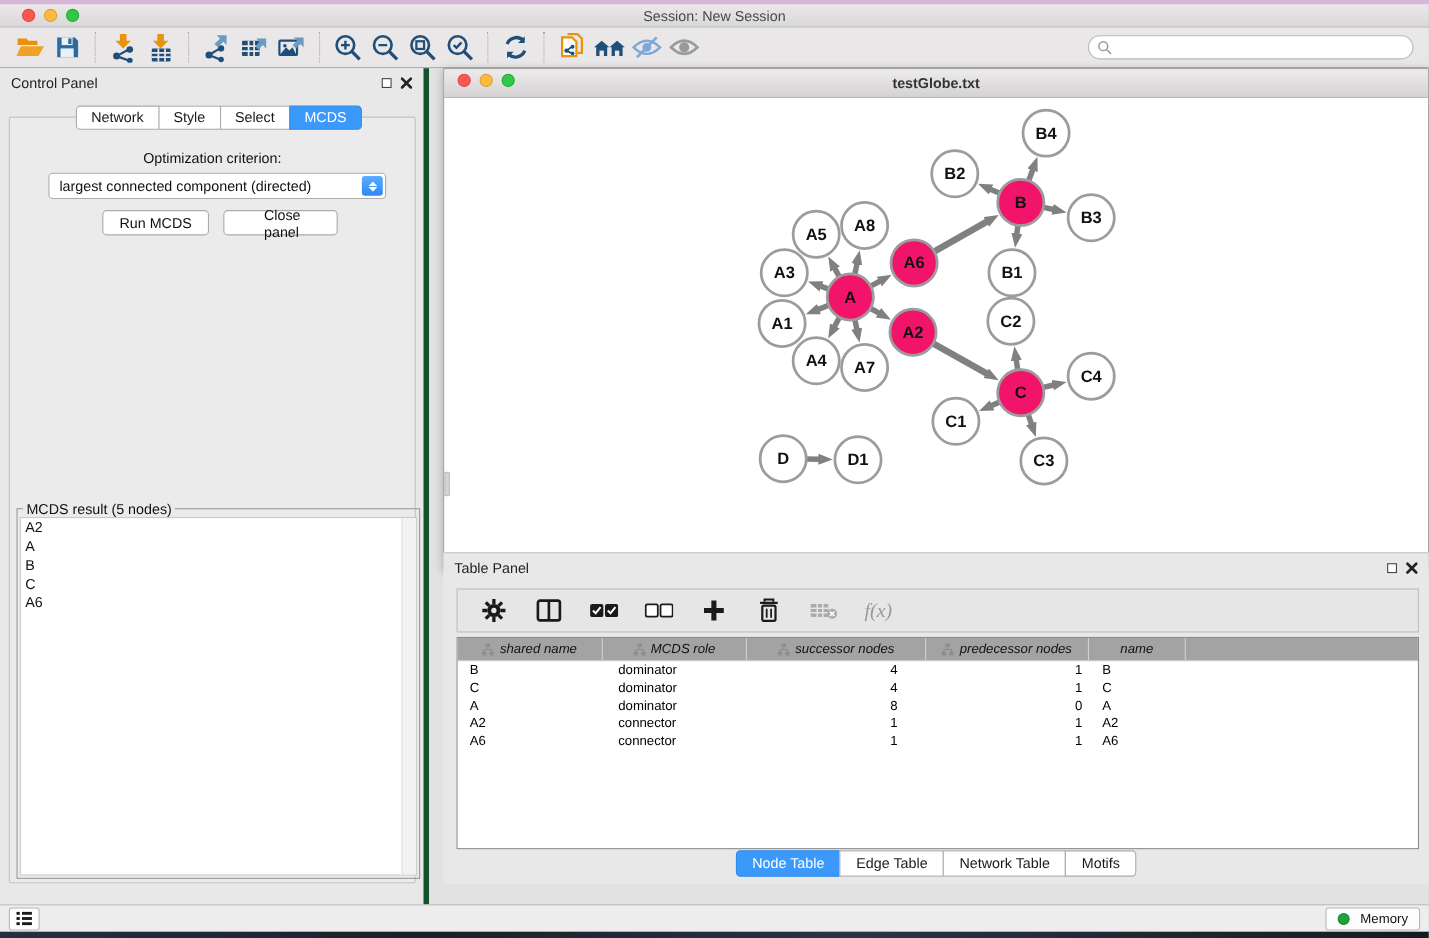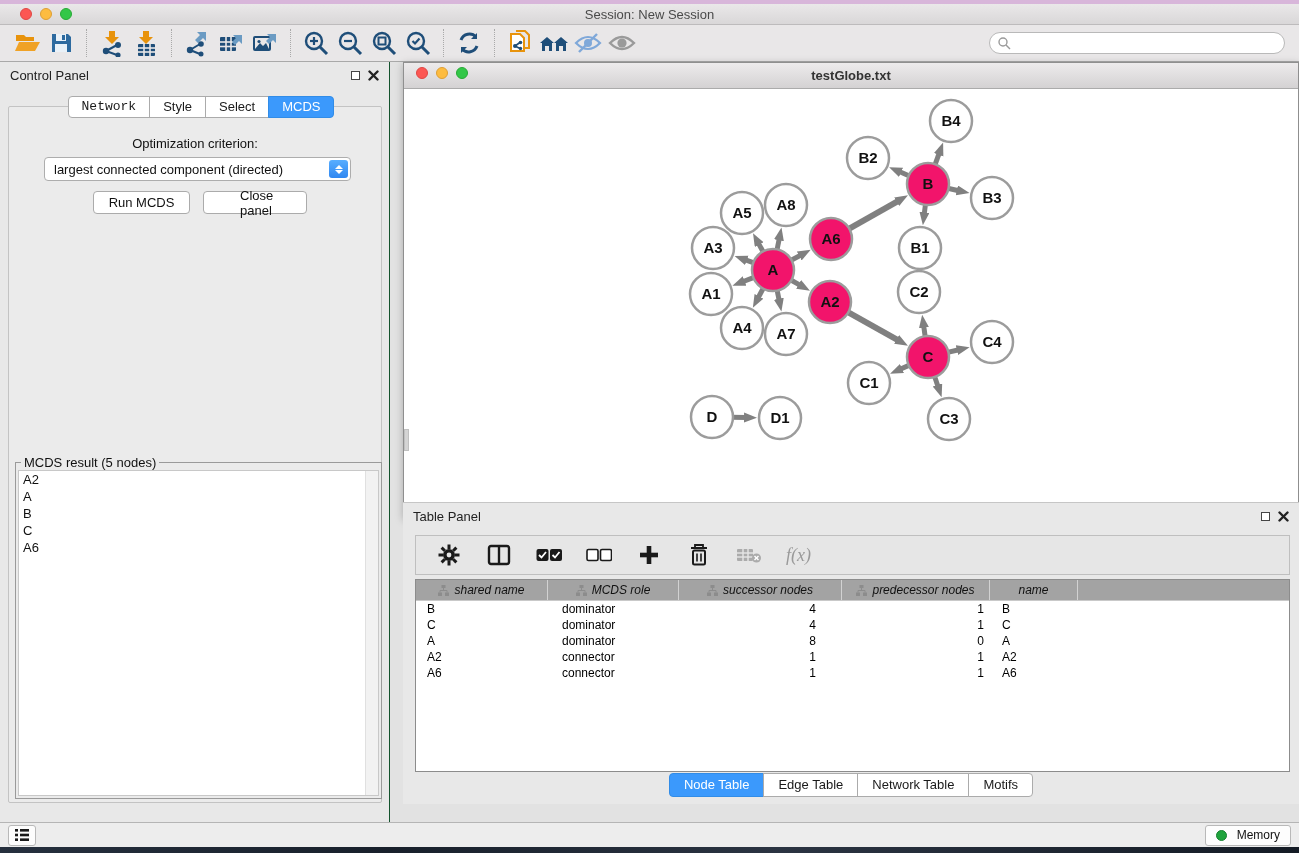--- a/index.html
+++ b/index.html
@@ -33,32 +33,32 @@
   .tb-spacer { flex:1; }
   .searchbox {
     width:296px; height:22px; background:#fff; border:1px solid #B9B9B9;
     border-radius:11px; display:flex; align-items:center; padding-left:7px; margin-right:4px;
   }
   
   .main { position:relative; width:1299px; height:760px; background:#E2E2E2; }
   
   .control-panel {
     position:absolute; left:0; top:0; width:390px; height:760px;
-    background:#E8E8E8; border-right:1px solid #14532d;
+    background:#E8E8E8; border-right:5px solid #14532d;
   }
   .panel-header { height:26px; display:flex; align-items:center; padding:0 10px; }
   .panel-header .ph-title { font-size:13px; color:#222; flex:1; }
   .ph-icons { display:flex; gap:8px; align-items:center; }
   .float-box { width:9px; height:9px; border:1.5px solid #444; background:#fff; }
   .cp-tabs { position:absolute; left:0; top:34px; width:100%; display:flex; justify-content:center; z-index:2; }
   .cp-tab {
     font-size:13px; color:#1a1a1a; background:#fff; border:1px solid #ABABAB;
     padding:3px 13px; margin-left:-1px; line-height:14px; cursor:default;
   }
-  .cp-tab:first-child { border-radius:4px 0 0 4px; margin-left:13px;font-family:Liberation Mono, monospace; }
+  .cp-tab:first-child { border-radius:4px 0 0 4px; margin-left:13px; }
   .cp-tab:last-child  { border-radius:0 4px 4px 0; }
   .cp-tab.active { background:#3B99FC; border-color:#318CE7; color:#fff; }
   .cp-content {
     position:absolute; left:8px; right:7px; top:44px; bottom:19px;
     background:#EBEBEB; border:1px solid #C3C3C3; border-radius:2px;
   }
   .opt-label { position:absolute; top:29px; width:100%; text-align:center; font-size:13px; color:#111; }
   .dropdown {
     position:absolute; left:35px; top:50px; width:307px; height:24px;
     background:#fff; border:1px solid #ADADAD; border-radius:4px;

